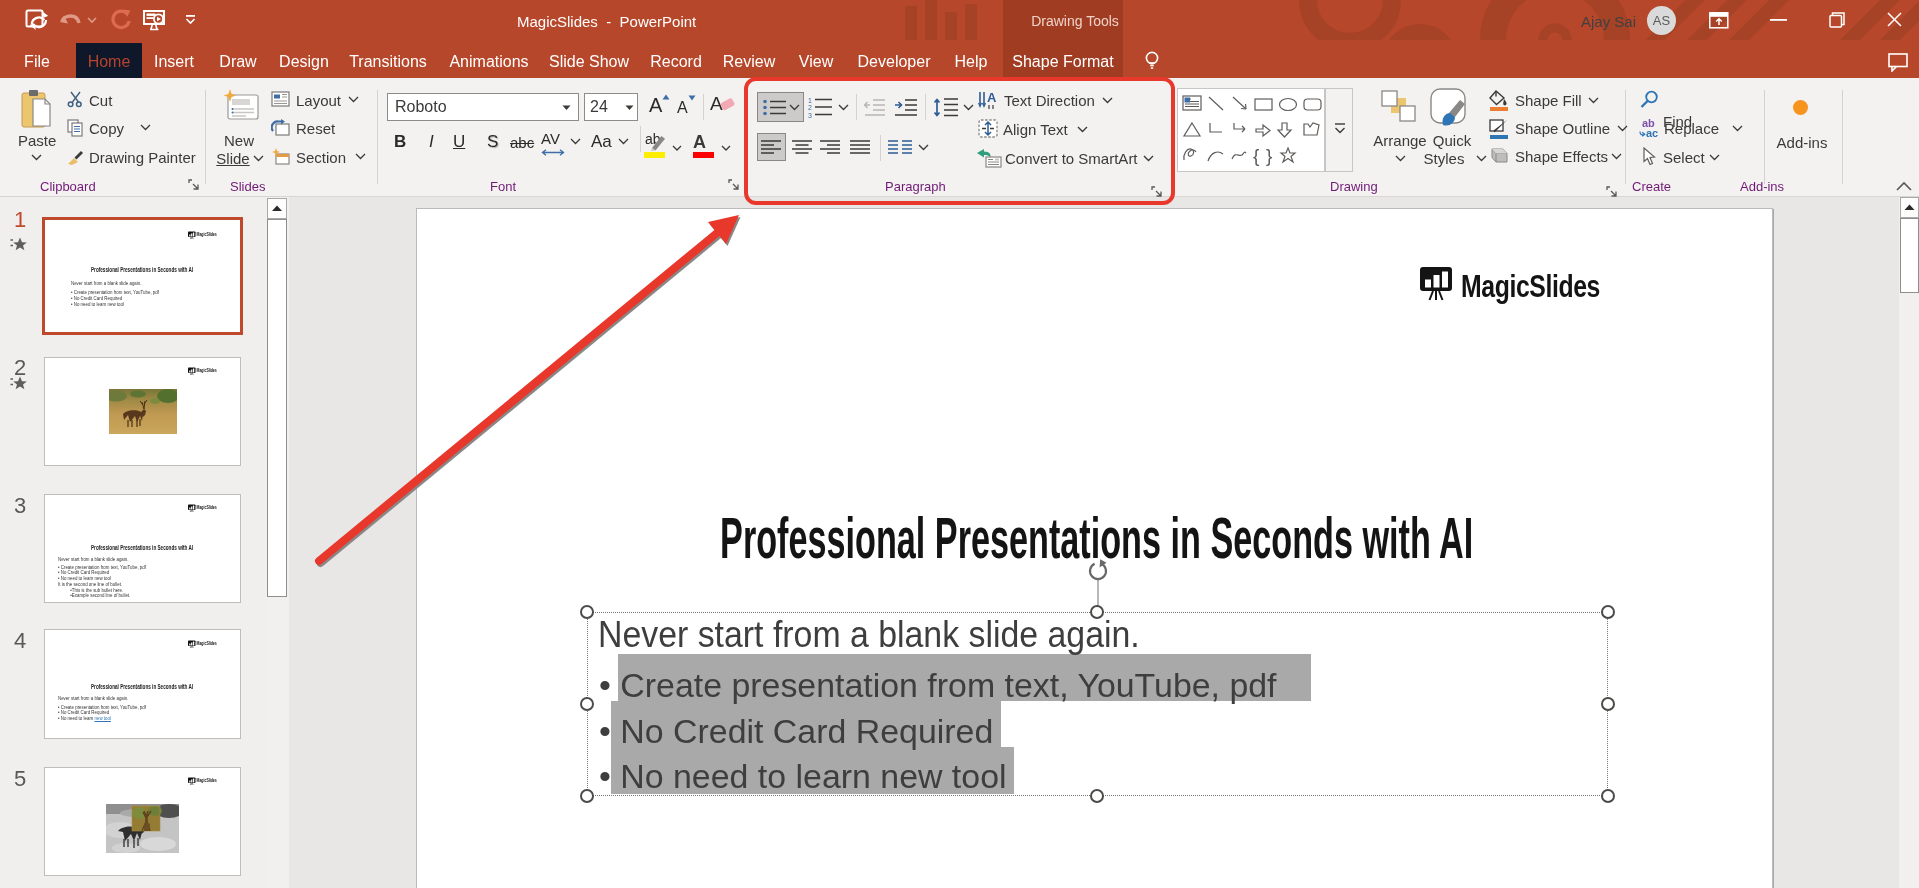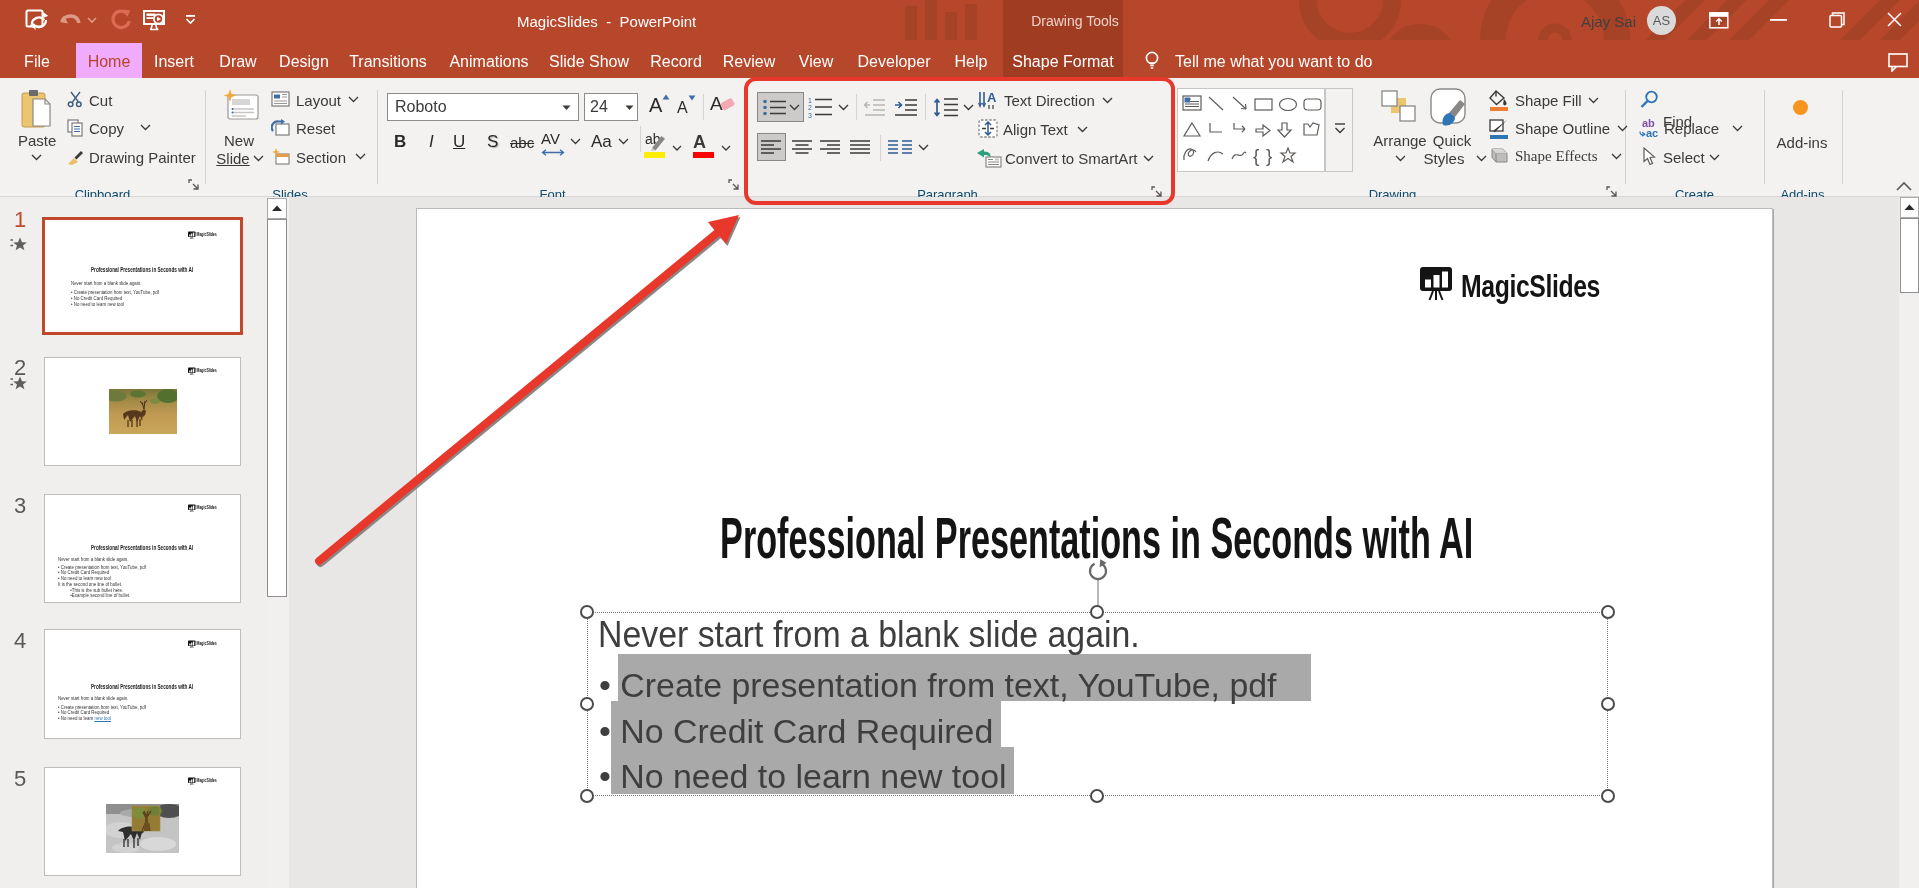--- a/index.html
+++ b/index.html
@@ -11,27 +11,27 @@
 #titlebar { left:0; top:0; width:1919px; height:40px; background:#B7472A; overflow:hidden; }
 #tabrow { left:0; top:40px; width:1919px; height:38px; background:#B7472A; }
 #ctxbox { left:1003px; top:0; width:120px; height:78px; background:#A03C22; }
 #ctx-label { left:1003px; top:13px; width:144px; text-align:center; color:#EFD3C9; font-size:14px; }
 #title-text { left:517px; top:13px; width:400px; color:#fff; font-size:15px; }
 #user-name { left:1528px; top:13px; width:108px; text-align:right; color:#404040; font-size:15px; }
 #avatar { left:1647px; top:6px; width:29px; height:29px; border-radius:50%; background:#DADADA; color:#5A5A5A; font-size:13px; text-align:center; line-height:29px; }
 
 
 .tab { position:absolute; top:40px; height:38px; color:#fff; font-size:16px; text-align:center; line-height:44px; white-space:nowrap; }
-#tab-home { background:#f0abfc; color:#B7432C; top:43px; height:35px; line-height:38px; }
+#tab-home { background:#0f172a; color:#B7432C; top:43px; height:35px; line-height:38px; }
 #tellme { left:1175px; top:40px; height:38px; color:#fff; font-size:16px; line-height:44px; position:absolute; white-space:nowrap; }
 
 
 #ribbon { left:0; top:78px; width:1919px; height:119px; background:#F3F2F1; border-bottom:1px solid #D8D6D4; }
 .rsep { position:absolute; top:12px; width:1px; height:94px; background:#D4D2D0; }
-.glabel { position:absolute; top:101px; height:16px; font-size:13px; color:#0c4a6e; text-align:center;margin-top:8px; }
+.glabel { position:absolute; top:101px; height:16px; font-size:13px; color:#701a75; text-align:left; }
 .rbtxt { position:absolute; font-size:15px; color:#3B3A39; white-space:nowrap; }
 svg { display:block; }
 .icon { position:absolute; }
 
 
 #content { left:0; top:197px; width:1919px; height:691px; background:#E8E7E6; }
 #lpanel { left:0; top:0; width:289px; height:691px; background:#F0EFEE; border-right:1px solid #C9C7C5; }
 .thumb { position:absolute; left:44px; width:197px; height:109px; background:#fff; border:1px solid #BFBDBB; overflow:hidden; }
 .tnum { position:absolute; left:10px; width:20px; font-size:22px; color:#5A5857; text-align:center; }
 #canvas-slide { position:absolute; left:416px; top:11px; width:1357px; height:765px; background:#fff; border:1px solid #BDBBB9; box-shadow:1px 1px 0 #ABA9A7; }
@@ -146,21 +146,20 @@
   <div class="tab" style="left:648px;width:56px;">Record</div>
   <div class="tab" style="left:720px;width:58px;">Review</div>
   <div class="tab" style="left:794px;width:44px;">View</div>
   <div class="tab" style="left:854px;width:80px;">Developer</div>
   <div class="tab" style="left:948px;width:46px;">Help</div>
   <div class="tab" style="left:1003px;width:120px;">Shape Format</div>
   <svg class="icon" style="left:1144px;top:51px;" width="16" height="21" viewBox="0 0 16 21">
     <circle cx="8" cy="7" r="5.6" fill="none" stroke="#fff" stroke-width="1.6"></circle>
     <path d="M5.8 12 L10.2 12 M6.2 14.5 L9.8 14.5 M6.8 17 L9.2 17" stroke="#fff" stroke-width="1.4"></path>
   </svg>
-  <div id="tellme">Tell me what you want to do</div>
   <svg class="icon" style="left:1888px;top:53px;" width="21" height="19" viewBox="0 0 21 19">
     <rect x="1" y="1" width="18" height="12.5" fill="none" stroke="#fff" stroke-width="1.6"></rect>
     <path d="M4 13.5 L4 18 L8.5 13.5" fill="none" stroke="#fff" stroke-width="1.6"></path>
   </svg>
 
   <div class="abs" id="ribbon">
     
     <div class="rsep" style="left:205px;"></div>
     <div class="rsep" style="left:377px;"></div>
     <div class="rsep" style="left:1625px;"></div>
@@ -488,21 +487,21 @@
     </svg>
     <div class="rbtxt" style="left:1515px;top:42px;">Shape Outline</div>
     <svg class="icon" style="left:1617px;top:47px;" width="11" height="7" viewBox="0 0 11 7">
           <path d="M1 1 L5.5 5.5 L10 1" fill="none" stroke="#3B3A39" stroke-width="1.3"></path>
         </svg>
     <svg class="icon" style="left:1488px;top:68px;" width="22" height="21" viewBox="0 0 22 21">
       <path d="M4 3 L15 3 L19 7.5 L19 16 L8 16 L4 11.5 Z" fill="#BFBDBB" stroke="#8A8886" stroke-width="1"></path>
       <path d="M4 3 L8 7.5 L8 16 M8 7.5 L19 7.5" fill="none" stroke="#8A8886" stroke-width="1"></path>
       <path d="M4 3 L15 3 L19 7.5 L8 7.5 Z" fill="#D8D6D4"></path>
     </svg>
-    <div class="rbtxt" style="left:1515px;top:70px;font-family:Liberation Serif, serif;">Shape Effects</div>
+    <div class="rbtxt" style="left:1515px;top:70px;">Shape Effects</div>
     <svg class="icon" style="left:1611px;top:75px;" width="11" height="7" viewBox="0 0 11 7">
           <path d="M1 1 L5.5 5.5 L10 1" fill="none" stroke="#3B3A39" stroke-width="1.3"></path>
         </svg>
 
     
     <svg class="icon" style="left:1640px;top:12px;" width="20" height="19" viewBox="0 0 20 19">
       <circle cx="11.5" cy="7" r="5.3" fill="none" stroke="#2E75B5" stroke-width="1.8"></circle>
       <path d="M7.5 11 L1.5 17" stroke="#2E75B5" stroke-width="2.4"></path>
     </svg>
     <div class="rbtxt" style="left:1663px;top:14px;margin-top:21px;">Find</div>

